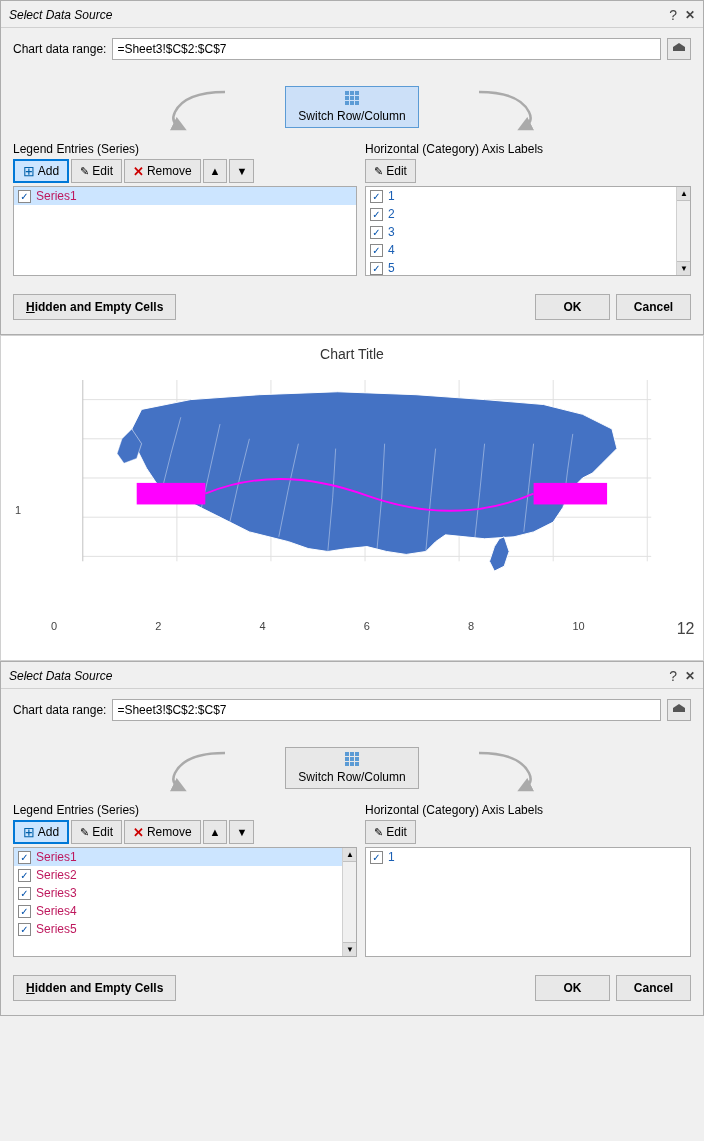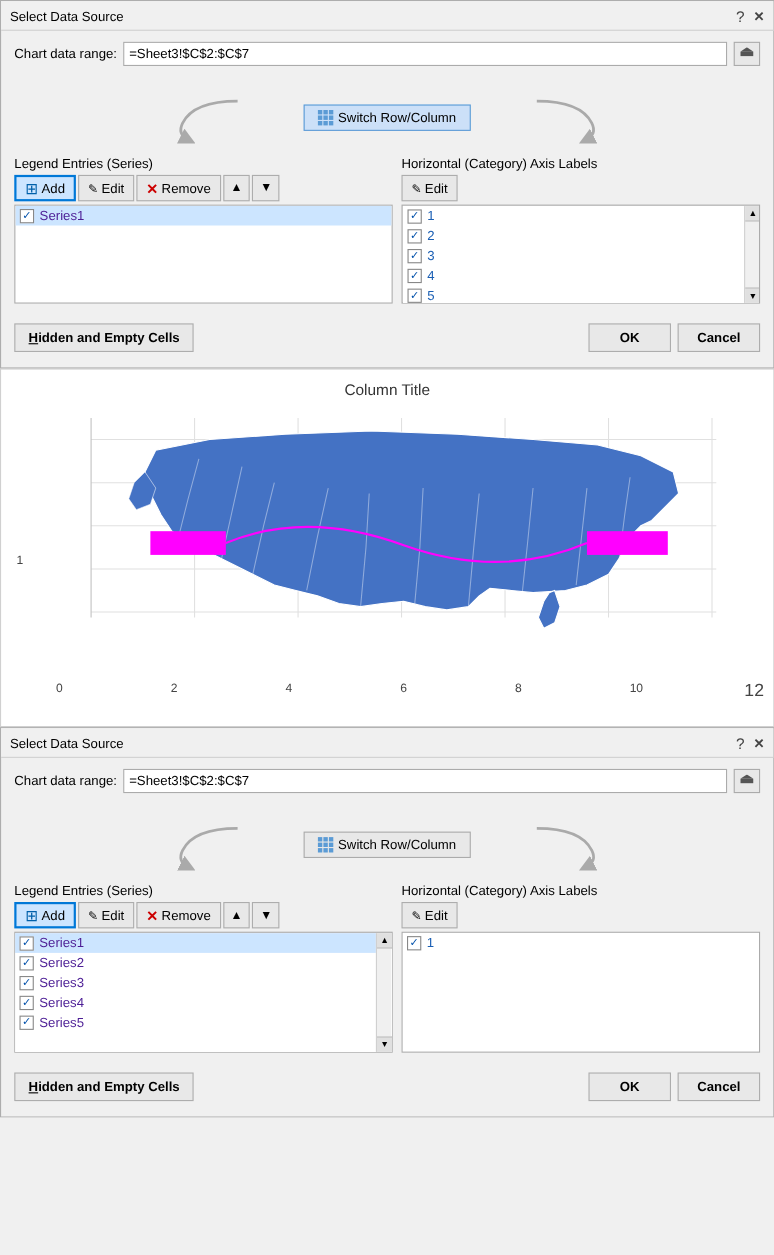--- a/index.html
+++ b/index.html
@@ -23,20 +23,21 @@
       padding: 6px 8px 4px 8px;
       display: flex;
       align-items: center;
       justify-content: space-between;
       border-bottom: 1px solid #d0d0d0;
     }
 
     .dialog-title {
       font-size: 12px;
       color: #000;
+      font-style: italic;
     }
 
     .titlebar-controls {
       display: flex;
       align-items: center;
       gap: 8px;
     }
 
     .titlebar-help {
       font-size: 14px;
@@ -100,20 +101,21 @@
 
     .switch-btn {
       border: 1px solid #ababab;
       background: #e8e8e8;
       padding: 4px 12px;
       cursor: pointer;
       font-size: 12px;
       display: flex;
       align-items: center;
       gap: 4px;
+      flex-direction: column;
     }
 
     .switch-btn-active {
       background: #cce0f8;
       border: 1px solid #5b9bd5;
     }
 
     
     .two-col {
       display: flex;
@@ -185,21 +187,21 @@
       gap: 5px;
       cursor: pointer;
     }
 
     .list-item.selected {
       background: #cce5ff;
     }
 
     .list-item-text {
       font-size: 12px;
-      color: #4c1d95;
+      color: #be185d;
     }
 
     
     .axis-list {
       border: 1px solid #ababab;
       background: #fff;
       overflow-y: auto;
       position: relative;
     }
 
@@ -487,21 +489,21 @@
       </button>
       <div class="footer-ok-cancel">
         <button class="footer-btn">OK</button>
         <button class="footer-btn">Cancel</button>
       </div>
     </div>
   </div>
 </div>
 
 <div class="chart-container">
-  <div class="chart-title">Column Title</div>
+  <div class="chart-title">Chart Title</div>
   <div class="chart-inner">
 
     <span class="y-axis-label" style="top:48%; left:4px;">1</span>
 
     <div style="position:absolute;left:40px;right:10px;top:0;bottom:35px;">
 
       <svg viewBox="0 0 580 220" style="position:absolute;top:10px;left:0;right:0;bottom:0;width:100%;height:88%;">
 
         <line x1="0" y1="180" x2="580" y2="180" stroke="#e0e0e0" stroke-width="1"></line>
         <line x1="0" y1="140" x2="580" y2="140" stroke="#e0e0e0" stroke-width="1"></line>

